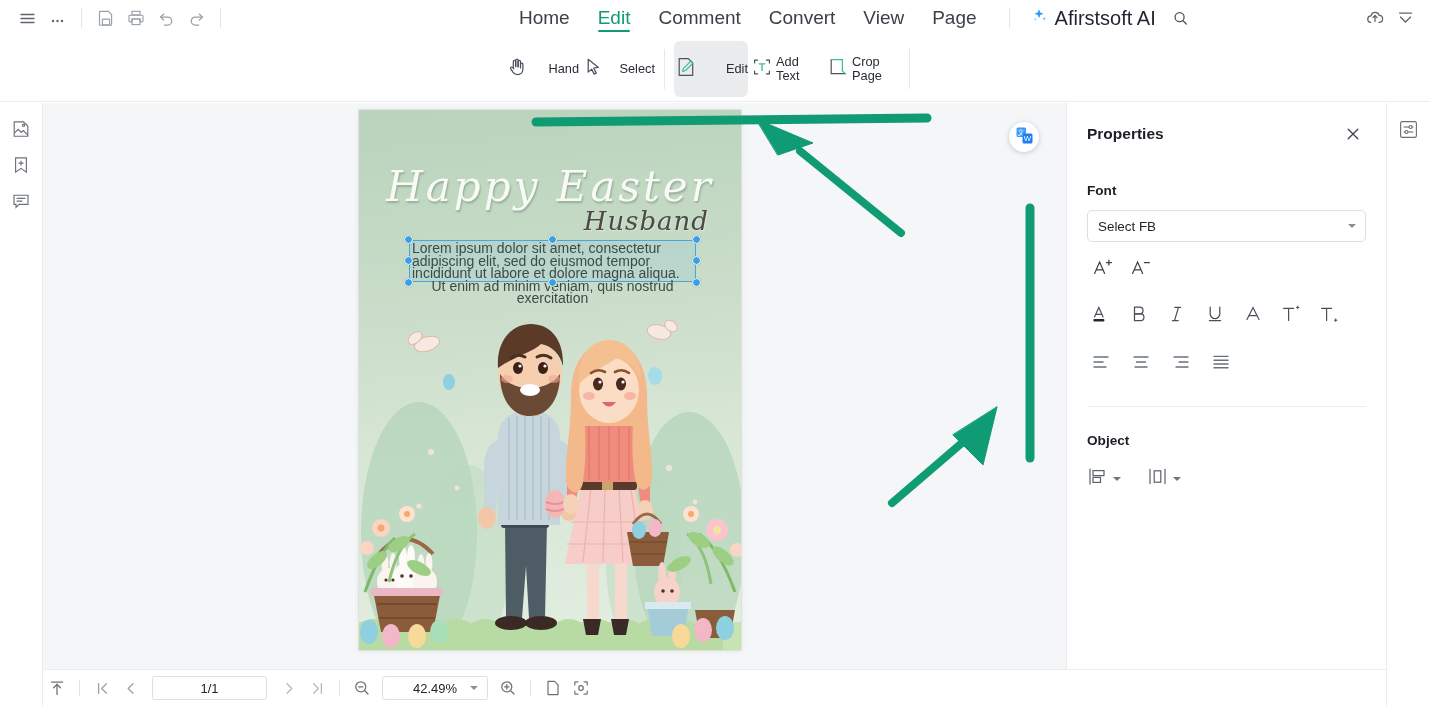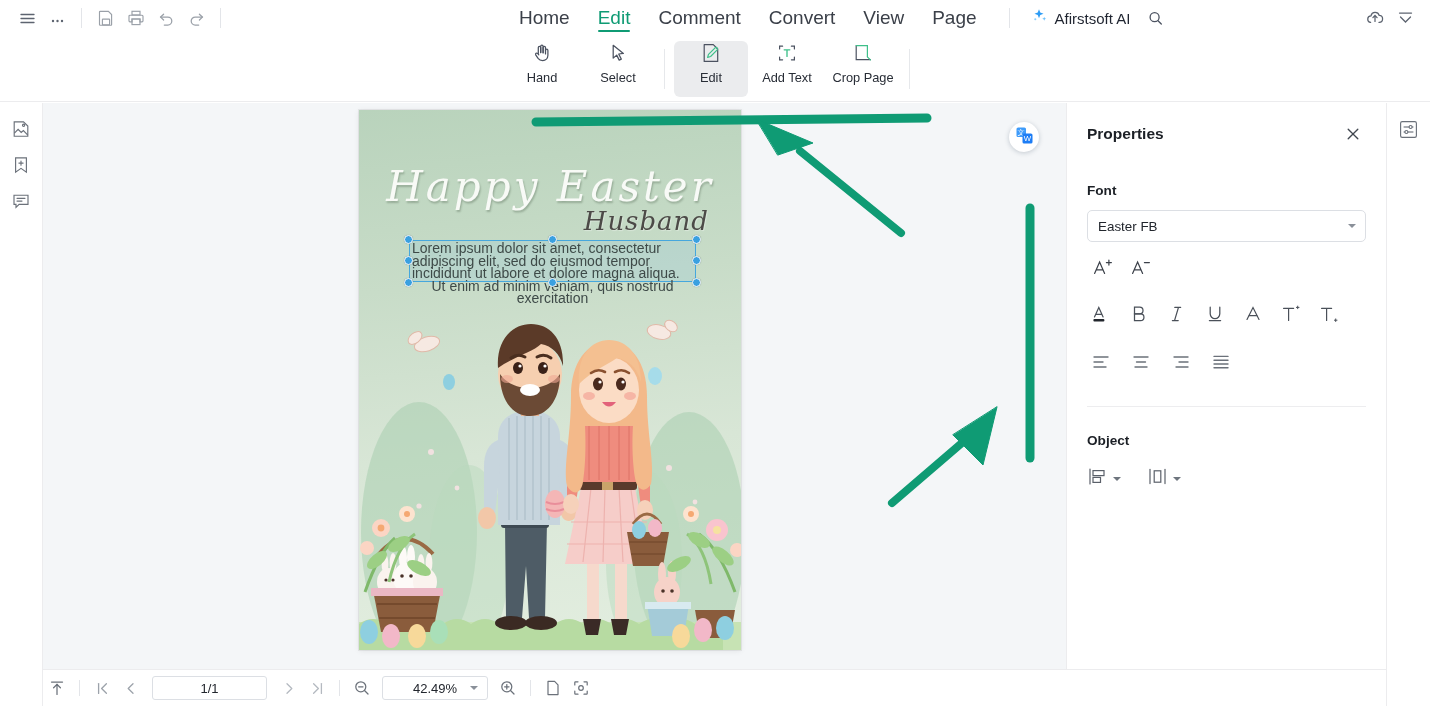--- a/index.html
+++ b/index.html
@@ -42,33 +42,33 @@
   }
 
   .hdr-right {
     position: absolute; right: 0; top: 0; height: 36px;
     display: flex; align-items: center; padding-right: 10px;
   }
   .ai-btn {
     display: flex; align-items: center; gap: 7px; height: 28px;
     padding: 0 6px; border-radius: 5px; cursor: pointer;
   }
-  .ai-label { font-size: 15px; color: #1f2430; white-space: nowrap; }
+  .ai-label { font-size: 20px; color: #1f2430; white-space: nowrap; }
 
   
   .toolbar {
     position: absolute; top: 36px; left: 0; width: 1430px; height: 66px;
     background: #fff; border-bottom: 1px solid #ececee;
   }
   .tool-group {
     position: absolute; left: 505px; top: 0; height: 65px;
     display: flex; align-items: center; gap: 2px;
   }
   .tool {
-    display: flex; flex-direction: column; align-items: center; justify-content: flex-start;
+    display: flex; flex-direction: row; align-items: center; justify-content: space-between;
     width: 74px; height: 56px; border-radius: 6px; cursor: pointer;
     color: #4b5260; gap: 2px;
   }
   .tool.active { background: #ebecee; }
   .tool .tlabel { font-size: 12.8px; color: #282d36; line-height: 14px; }
   .tool-sep { width: 1px; height: 40px; background: #e6e8eb; margin: 0 7px; }
 
   
   .left-rail {
     position: absolute; top: 103px; left: 0; width: 43px; height: 603px;
@@ -647,21 +647,21 @@
         <svg width="16" height="16" viewBox="0 0 16 16" stroke="#41474f" stroke-width="1.35" stroke-linecap="round">
           <line x1="3.2" y1="3.2" x2="12.8" y2="12.8"></line>
             <line x1="12.8" y1="3.2" x2="3.2" y2="12.8"></line>
         </svg>
       </div>
     </div>
 
     <div class="sec-title">Font</div>
 
     <div class="select-box">
-      <span>Easter FB</span>
+      <span>Select FB</span>
       <span class="caret"></span>
     </div>
 
     <div class="row-size">
       <div class="sq-btn">
         <svg width="21" height="21" viewBox="0 0 21 21" fill="none" stroke="#3b4049" stroke-width="1.2" stroke-linecap="round">
           <path d="M2.6 16.4L7.6 5l5 11.4M4.4 12.8h6.6"></path>
           <path d="M14.4 5.6h5M16.9 3.1v5"></path>
         </svg>
       </div>

